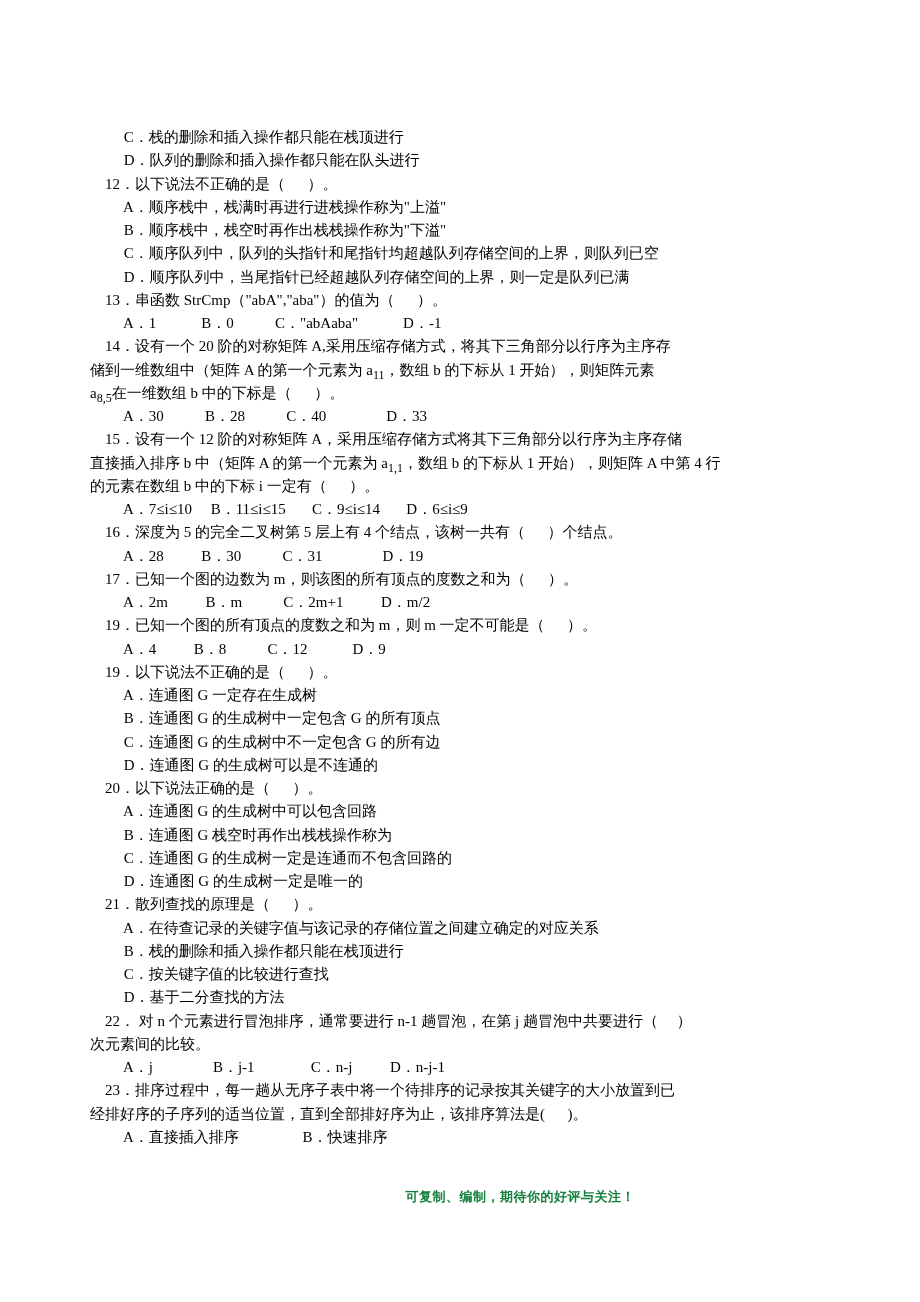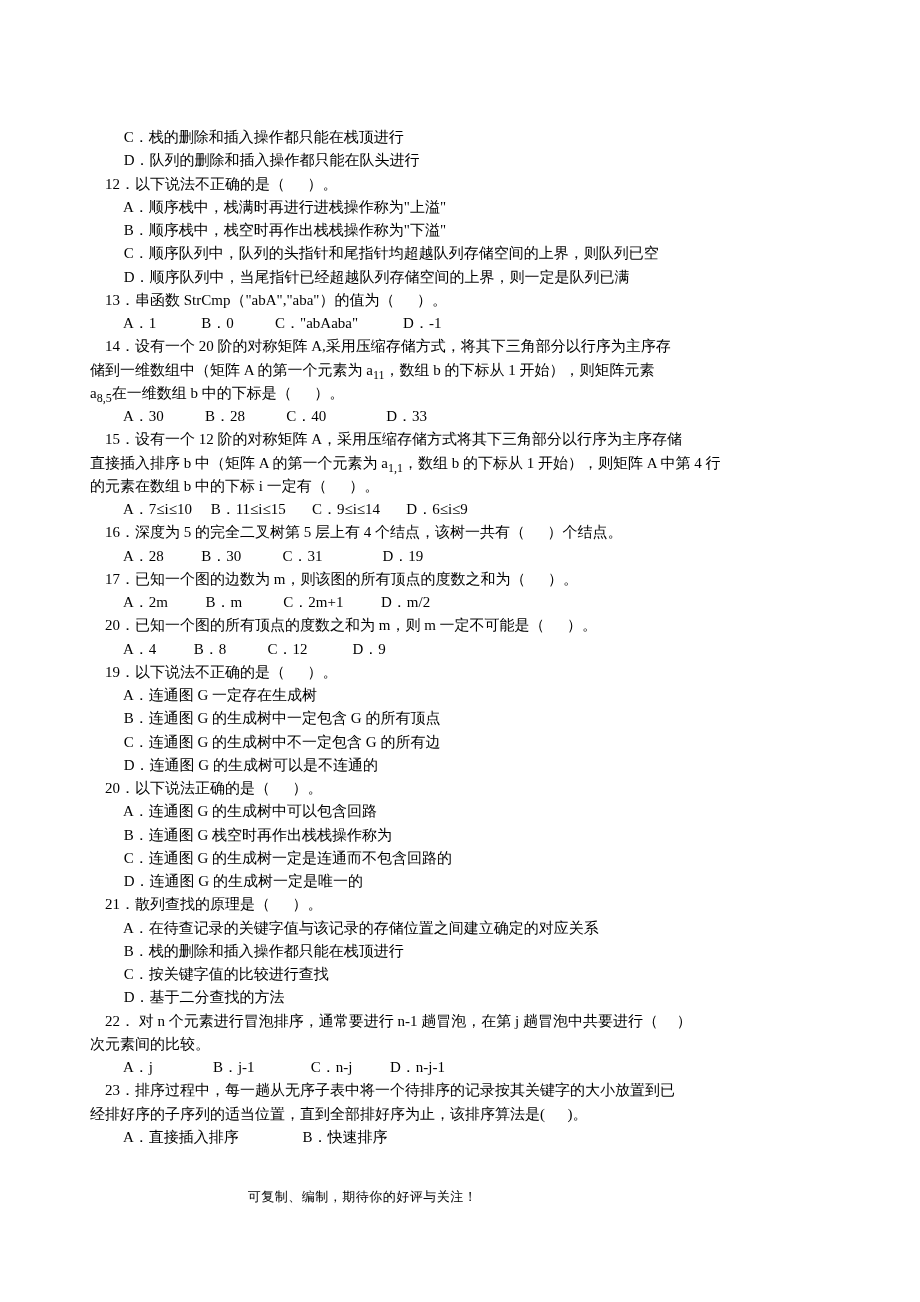--- a/index.html
+++ b/index.html
@@ -22,26 +22,27 @@
   .line {
     white-space: pre;
     margin: 0;
   }
   sub {
     font-size: 12px;
     vertical-align: sub;
     line-height: 0;
   }
   .footer {
-    text-align: center;
+    text-align: right;
     font-family: "KaiTi", "楷体", serif;
-    color: #000000;
+    color: #15803d;
     font-size: 13px;
     margin-top: 38px;
     letter-spacing: 0.5px;
+    font-weight: bold;
   }
 </style>
 </head>
 <body>
 
 <div class="page">
 
   <p class="line">         C．栈的删除和插入操作都只能在栈顶进行</p>
   <p class="line">         D．队列的删除和插入操作都只能在队头进行</p>
   <p class="line">    12．以下说法不正确的是（      ）。</p>
@@ -59,21 +60,21 @@
 
   <p class="line">    15．设有一个 12 阶的对称矩阵 A，采用压缩存储方式将其下三角部分以行序为主序存储</p>
   <p class="line"><span>直接插入排序 b 中（矩阵 A 的第一个元素为 a</span><sub>1,1</sub><span>，数组 b 的下标从 1 开始），则矩阵 A 中第 4 行</span></p>
   <p class="line">的元素在数组 b 中的下标 i 一定有（      ）。</p>
   <p class="line">         A．7≤i≤10     B．11≤i≤15       C．9≤i≤14       D．6≤i≤9</p>
 
   <p class="line">    16．深度为 5 的完全二叉树第 5 层上有 4 个结点，该树一共有（      ）个结点。</p>
   <p class="line">         A．28          B．30           C．31                D．19</p>
   <p class="line">    17．已知一个图的边数为 m，则该图的所有顶点的度数之和为（      ）。</p>
   <p class="line">         A．2m          B．m           C．2m+1          D．m/2</p>
-  <p class="line">    20．已知一个图的所有顶点的度数之和为 m，则 m 一定不可能是（      ）。</p>
+  <p class="line">    19．已知一个图的所有顶点的度数之和为 m，则 m 一定不可能是（      ）。</p>
   <p class="line">         A．4          B．8           C．12            D．9</p>
   <p class="line">    19．以下说法不正确的是（      ）。</p>
   <p class="line">         A．连通图 G 一定存在生成树</p>
   <p class="line">         B．连通图 G 的生成树中一定包含 G 的所有顶点</p>
   <p class="line">         C．连通图 G 的生成树中不一定包含 G 的所有边</p>
   <p class="line">         D．连通图 G 的生成树可以是不连通的</p>
   <p class="line">    20．以下说法正确的是（      ）。</p>
   <p class="line">         A．连通图 G 的生成树中可以包含回路</p>
   <p class="line">         B．连通图 G 栈空时再作出栈栈操作称为</p>
   <p class="line">         C．连通图 G 的生成树一定是连通而不包含回路的</p>

